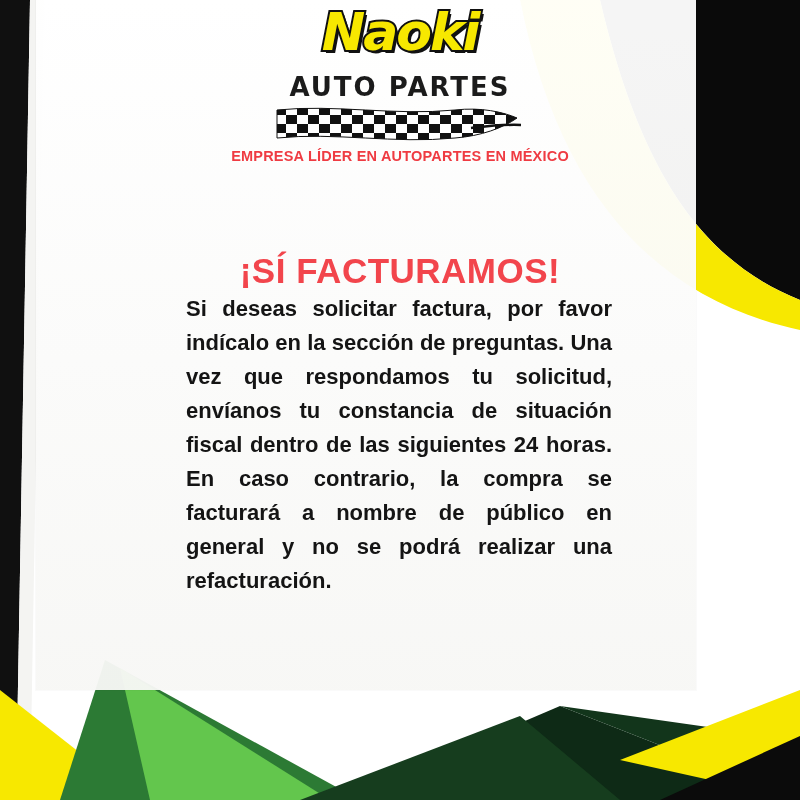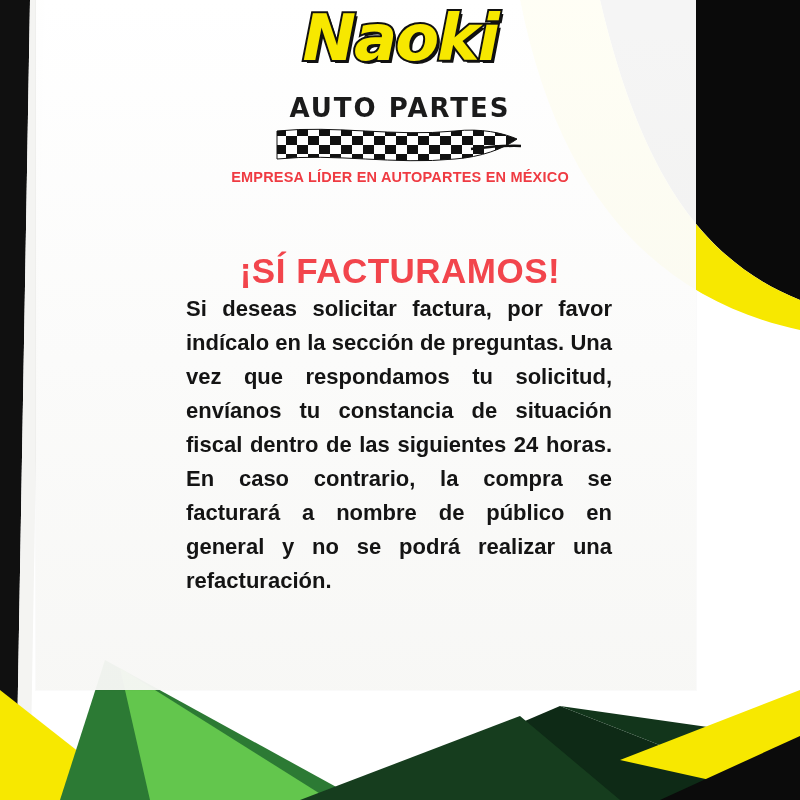--- a/index.html
+++ b/index.html
@@ -44,33 +44,33 @@
     left: 0; right: 0;
     top: 8px;
     text-align: center;
   }
 
   .brand-word {
     display: inline-block;
     font-family: "DejaVu Sans", sans-serif;
     font-weight: bold;
     font-style: italic;
-    font-size: 64px;
+    font-size: 52px;
     letter-spacing: -2px;
     line-height: 0.95;
     color: #f7e800;
     -webkit-text-stroke: 4px #111111;
     paint-order: stroke fill;
     text-shadow:
       3px 3px 0 #111111,
       -1px -1px 0 #111111;
   }
 
   .brand-sub {
-    margin-top: 24px;
+    margin-top: 15px;
     font-family: "DejaVu Sans", sans-serif;
     font-weight: bold;
     font-size: 26px;
     letter-spacing: 2px;
     color: #1b1b1b;
   }
 
   
   .flag {
     margin: 4px auto 0;

